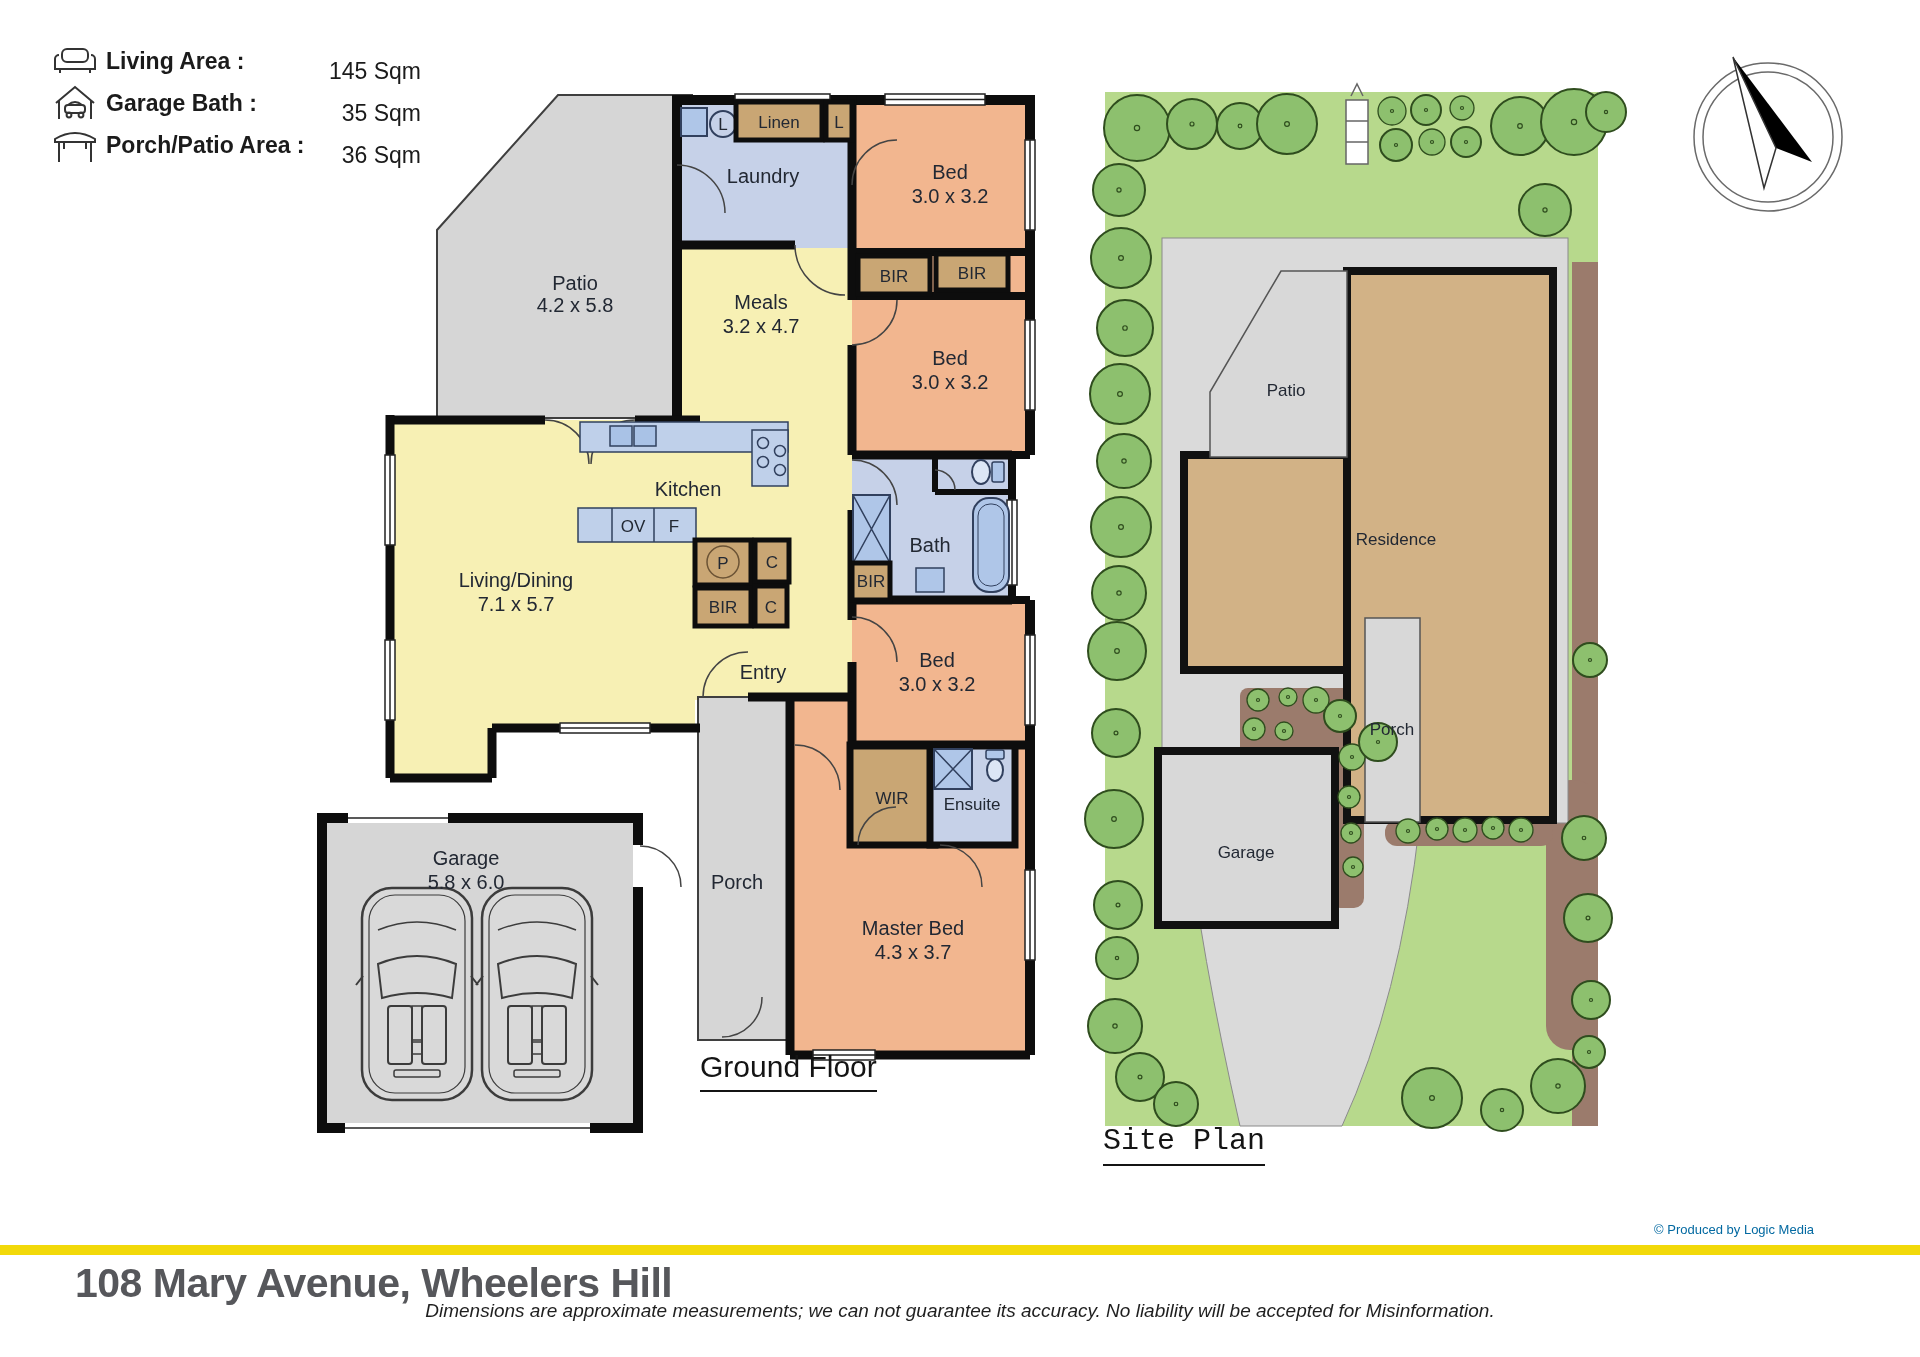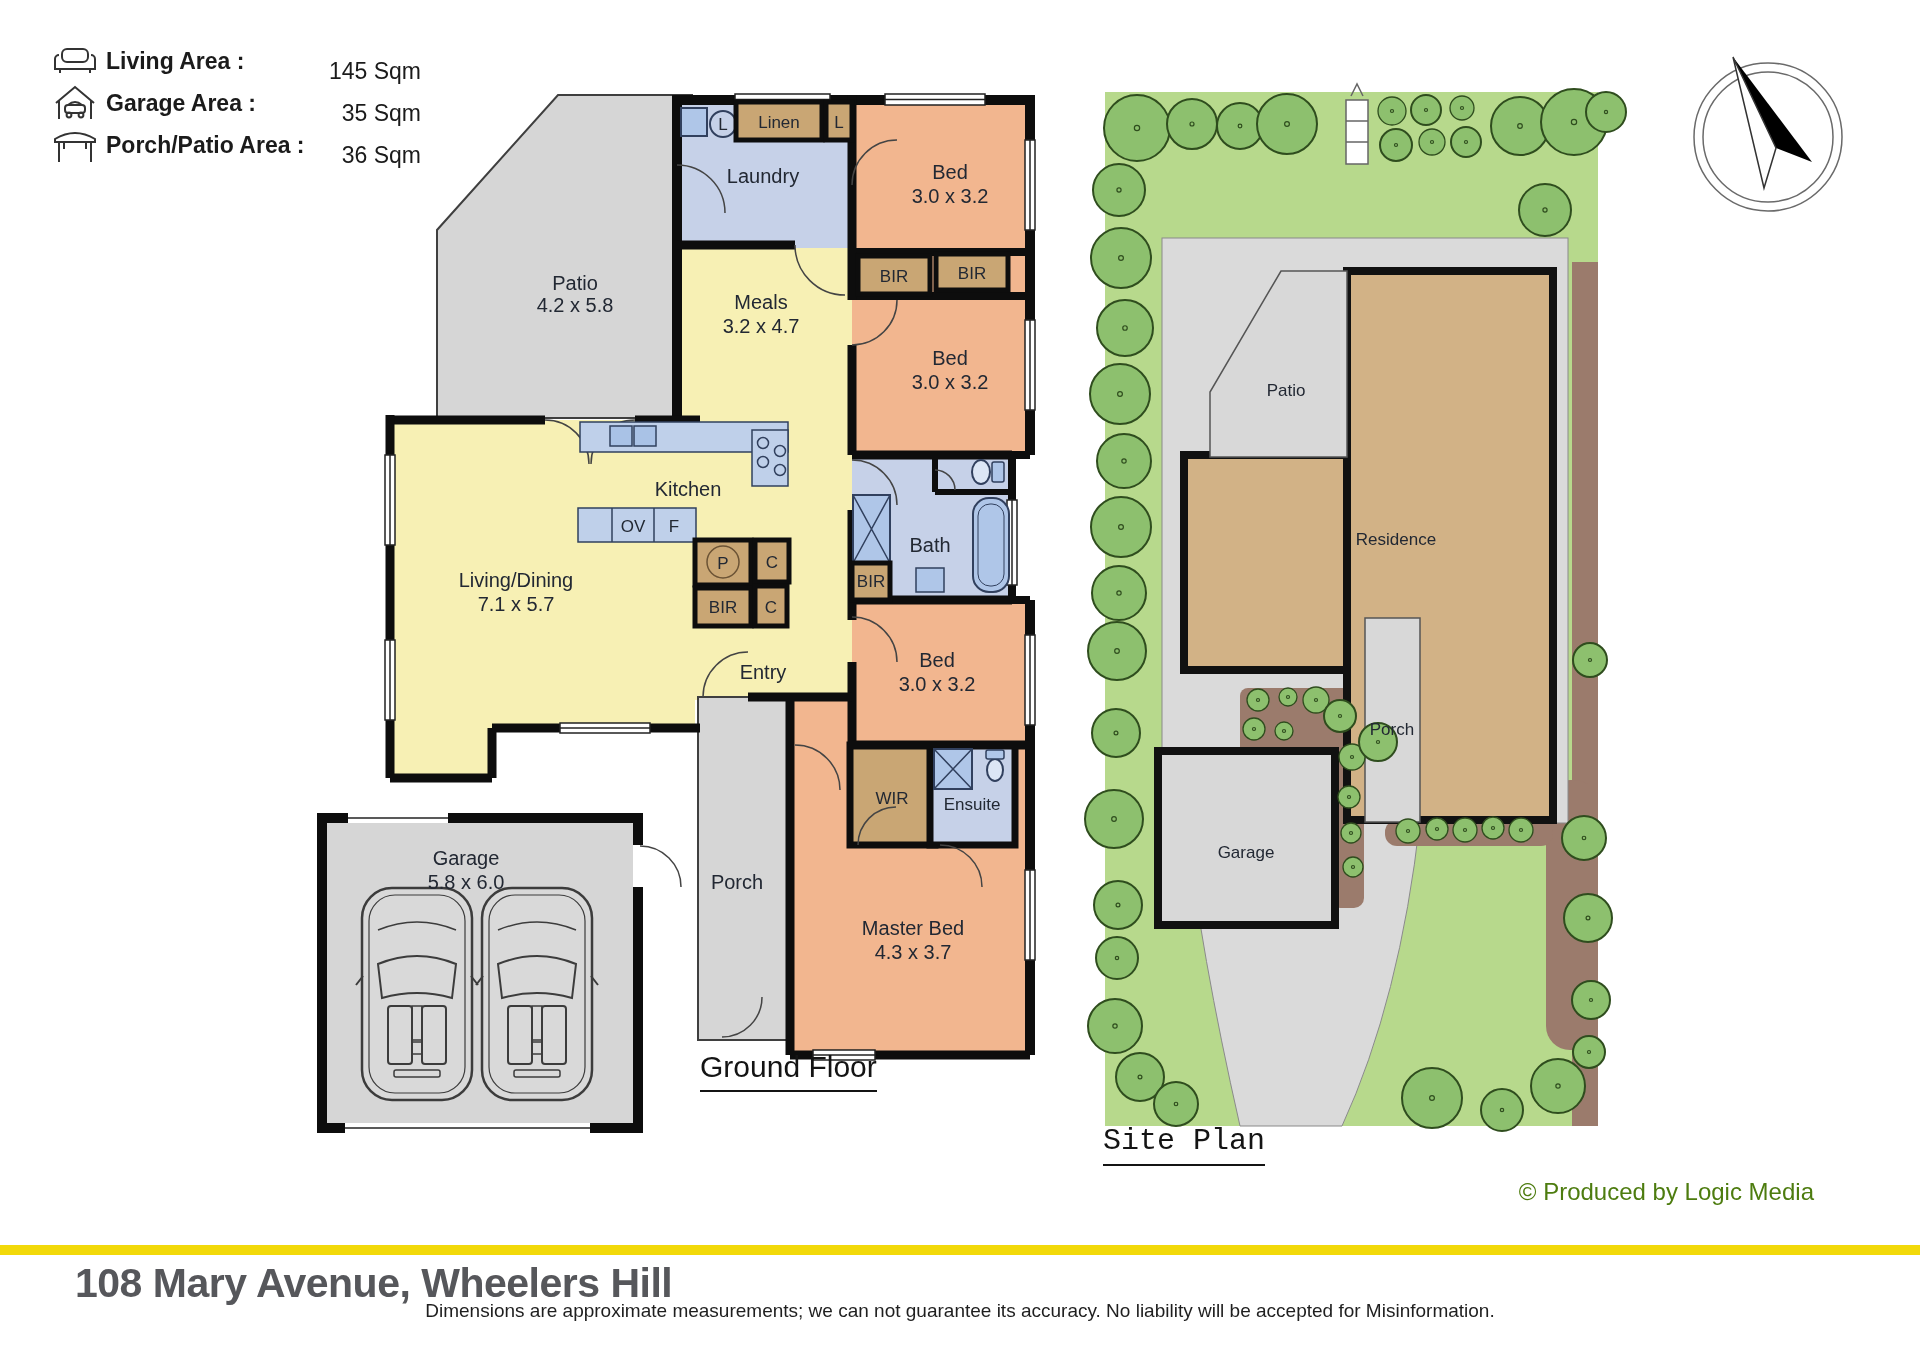--- a/index.html
+++ b/index.html
@@ -12,24 +12,24 @@
   .leg-row{display:flex;align-items:center;height:42px;}
   .leg-icon{width:46px;height:40px;flex:0 0 46px;margin-right:8px;}
   .leg-label{width:215px;font-size:23px;color:#1b1b1b;font-weight:bold;}
   .leg-value{width:100px;text-align:right;font-size:23px;color:#1b1b1b;margin-top:20px;}
   
   .plan-heading{font-size:30px;color:#141414;border-bottom:2.5px solid #141414;
                 padding-bottom:6px;z-index:2;}
   
   #address{left:75px;top:1260px;font-size:41px;font-weight:bold;color:#56575b;
            letter-spacing:-0.5px;z-index:2;}
-  #credit{top:1178px;right:106px;font-size:24px;color:#4d7c0f;z-index:2;}
+  #credit{top:1222px;right:106px;font-size:13px;color:#0369a1;z-index:2;}
   #yellow-line{left:0;top:1245px;width:1920px;height:10px;background:#f2d90a;z-index:2;}
   #disclaimer{left:0;top:1300px;width:1920px;text-align:center;font-size:19px;
-              color:#1f1f1f;z-index:2;}
+              color:#1f1f1f;z-index:2;font-style:italic;}
   
   text{font-family:"Liberation Sans",sans-serif;fill:#222833;}
   .rl{font-size:20px;text-anchor:middle;}
   .rs{font-size:17px;text-anchor:middle;}
   .site-l{font-size:17px;text-anchor:middle;}
 </style>
 </head>
 <body>
 
 <div id="canvas">
@@ -403,21 +403,21 @@
   </div>
   <div class="leg-row">
     <svg class="leg-icon" viewBox="0 0 46 40">
       <path d="M4,20 L23,4 L42,20" fill="none" stroke="#333" stroke-width="2"></path>
       <path d="M7,17 V36 M39,17 V36" stroke="#333" stroke-width="2"></path>
       <rect x="13" y="22" width="20" height="8" rx="3" fill="none" stroke="#333" stroke-width="2"></rect>
       <path d="M16,22 q7,-6 14,0" fill="none" stroke="#333" stroke-width="2"></path>
       <circle cx="17" cy="32" r="2.4" fill="none" stroke="#333" stroke-width="2"></circle>
       <circle cx="29" cy="32" r="2.4" fill="none" stroke="#333" stroke-width="2"></circle>
     </svg>
-    <span class="leg-label">Garage Area :</span>
+    <span class="leg-label">Garage Bath :</span>
     <span class="leg-value">35 Sqm</span>
   </div>
   <div class="leg-row">
     <svg class="leg-icon" viewBox="0 0 46 40">
       <path d="M3,14 Q23,2 43,14 L43,17 L3,17 Z" fill="none" stroke="#333" stroke-width="2"></path>
       <path d="M7,17 V37 M39,17 V37 M12,17 V24 M34,17 V24" stroke="#333" stroke-width="2" fill="none"></path>
     </svg>
     <span class="leg-label">Porch/Patio Area :</span>
     <span class="leg-value">36 Sqm</span>
   </div>

